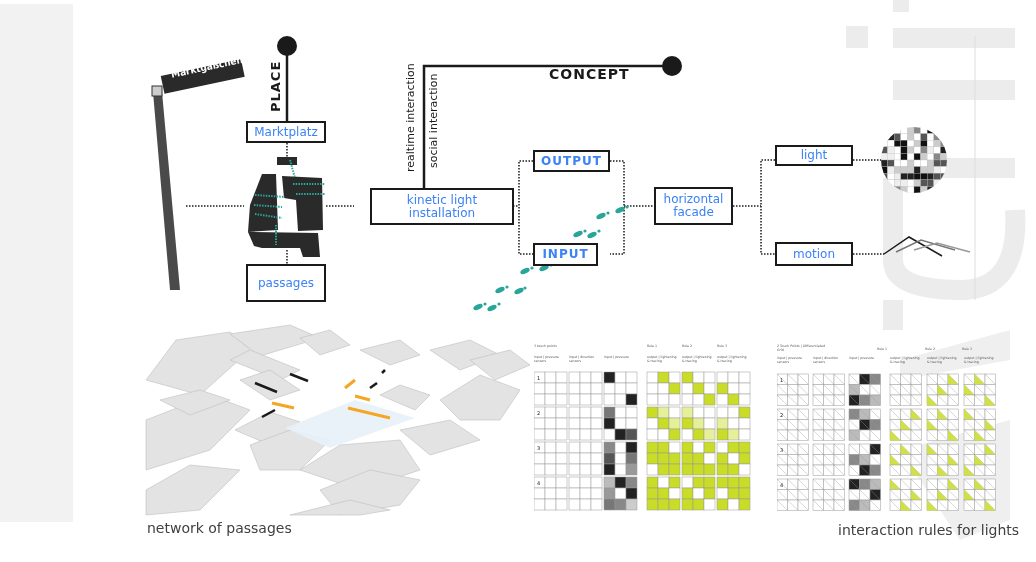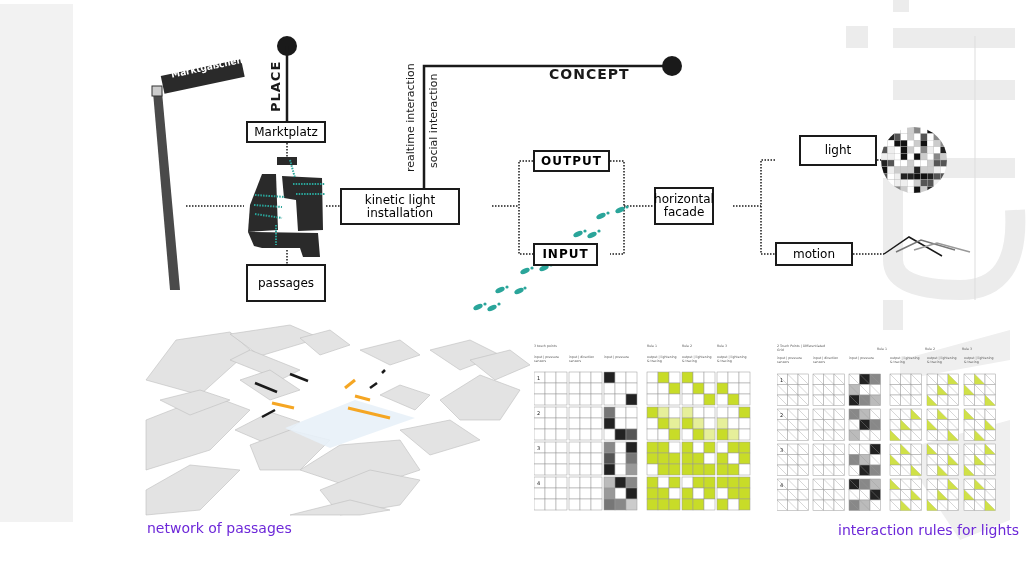--- a/index.html
+++ b/index.html
@@ -1,23 +1,23 @@
 <!DOCTYPE html>
 <html><head>
 <meta charset="utf-8">
 <style>
   html,body{margin:0;padding:0;background:#fff;}
   body{width:1036px;height:562px;position:relative;overflow:hidden;font-family:"DejaVu Sans","Liberation Sans",sans-serif;color:#1a1a1a;}
   .abs{position:absolute;}
   #left-band{left:0;top:4px;width:73px;height:518px;background:#f2f2f2;}
   svg{position:absolute;left:0;top:0;}
-  .box{position:absolute;border:2px solid #1a1a1a;background:#fff;box-sizing:border-box;display:flex;align-items:center;justify-content:center;text-align:center;font-size:12px;line-height:13px;color:#000000;}
+  .box{position:absolute;border:2px solid #1a1a1a;background:#fff;box-sizing:border-box;display:flex;align-items:center;justify-content:center;text-align:center;font-size:12px;line-height:13px;color:#3b82f6;}
   .box.bold{font-weight:bold;letter-spacing:1px;font-size:12px;}
   .vert{position:absolute;transform-origin:left top;transform:rotate(-90deg);white-space:nowrap;font-size:11px;color:#1a1a1a;}
-  .caption{position:absolute;font-size:14px;color:#6d28d9;white-space:nowrap;}
+  .caption{position:absolute;font-size:14px;color:#404040;white-space:nowrap;}
   .tiny{position:absolute;font-size:3.2px;line-height:4px;color:#555;white-space:nowrap;}
   .tinyw{position:absolute;font-size:3.2px;line-height:4px;color:#555;white-space:normal;width:30px;}
 </style>
 </head>
 <body>
 
 <div id="left-band" class="abs"></div>
 
 <svg width="1036" height="562">
   <g fill="#ececec">
@@ -222,25 +222,25 @@
 
 <div class="vert" style="left:268px;top:112px;font-size:13px;font-weight:bold;letter-spacing:1px;">PLACE</div>
 
 <div class="box" style="left:246px;top:121px;width:80px;height:22px;">Marktplatz</div>
 <div class="box" style="left:246px;top:264px;width:80px;height:38px;">passages</div>
 
 <div class="abs" style="left:549px;top:46px;font-weight:bold;font-size:14px;letter-spacing:1px;margin-top:20px;">CONCEPT</div>
 <div class="vert" style="left:404px;top:172px;">realtime interaction</div>
 <div class="vert" style="left:427px;top:168px;">social interaction</div>
 
-<div class="box" style="left:340px;top:188px;width:120px;height:37px;">kinetic light installation</div>
+<div class="box" style="left:370px;top:188px;width:144px;height:37px;">kinetic light installation</div>
 <div class="box bold" style="left:533px;top:150px;width:77px;height:22px;">OUTPUT</div>
 <div class="box bold" style="left:533px;top:243px;width:65px;height:23px;">INPUT</div>
-<div class="box" style="left:654px;top:187px;width:60px;height:38px;">horizontal facade</div>
-<div class="box" style="left:775px;top:135px;width:78px;height:31px;margin-left:24px;">light</div>
+<div class="box" style="left:654px;top:187px;width:79px;height:38px;">horizontal facade</div>
+<div class="box" style="left:775px;top:145px;width:78px;height:21px;">light</div>
 <div class="box" style="left:775px;top:242px;width:78px;height:24px;">motion</div>
 
 <svg width="1036" height="562">
   <g fill="#e3e3e3" stroke="#bdbdbd" stroke-width="0.6">
     <polygon points="146,380 176,340 230,332 250,350 200,395"></polygon>
     <polygon points="230,334 290,325 320,338 260,356"></polygon>
     <polygon points="300,338 330,330 350,345 320,355"></polygon>
     <polygon points="146,420 210,395 250,410 210,450 146,470"></polygon>
     <polygon points="146,490 190,465 240,470 200,510 146,515"></polygon>
     <polygon points="235,430 270,412 300,422 270,445"></polygon>

